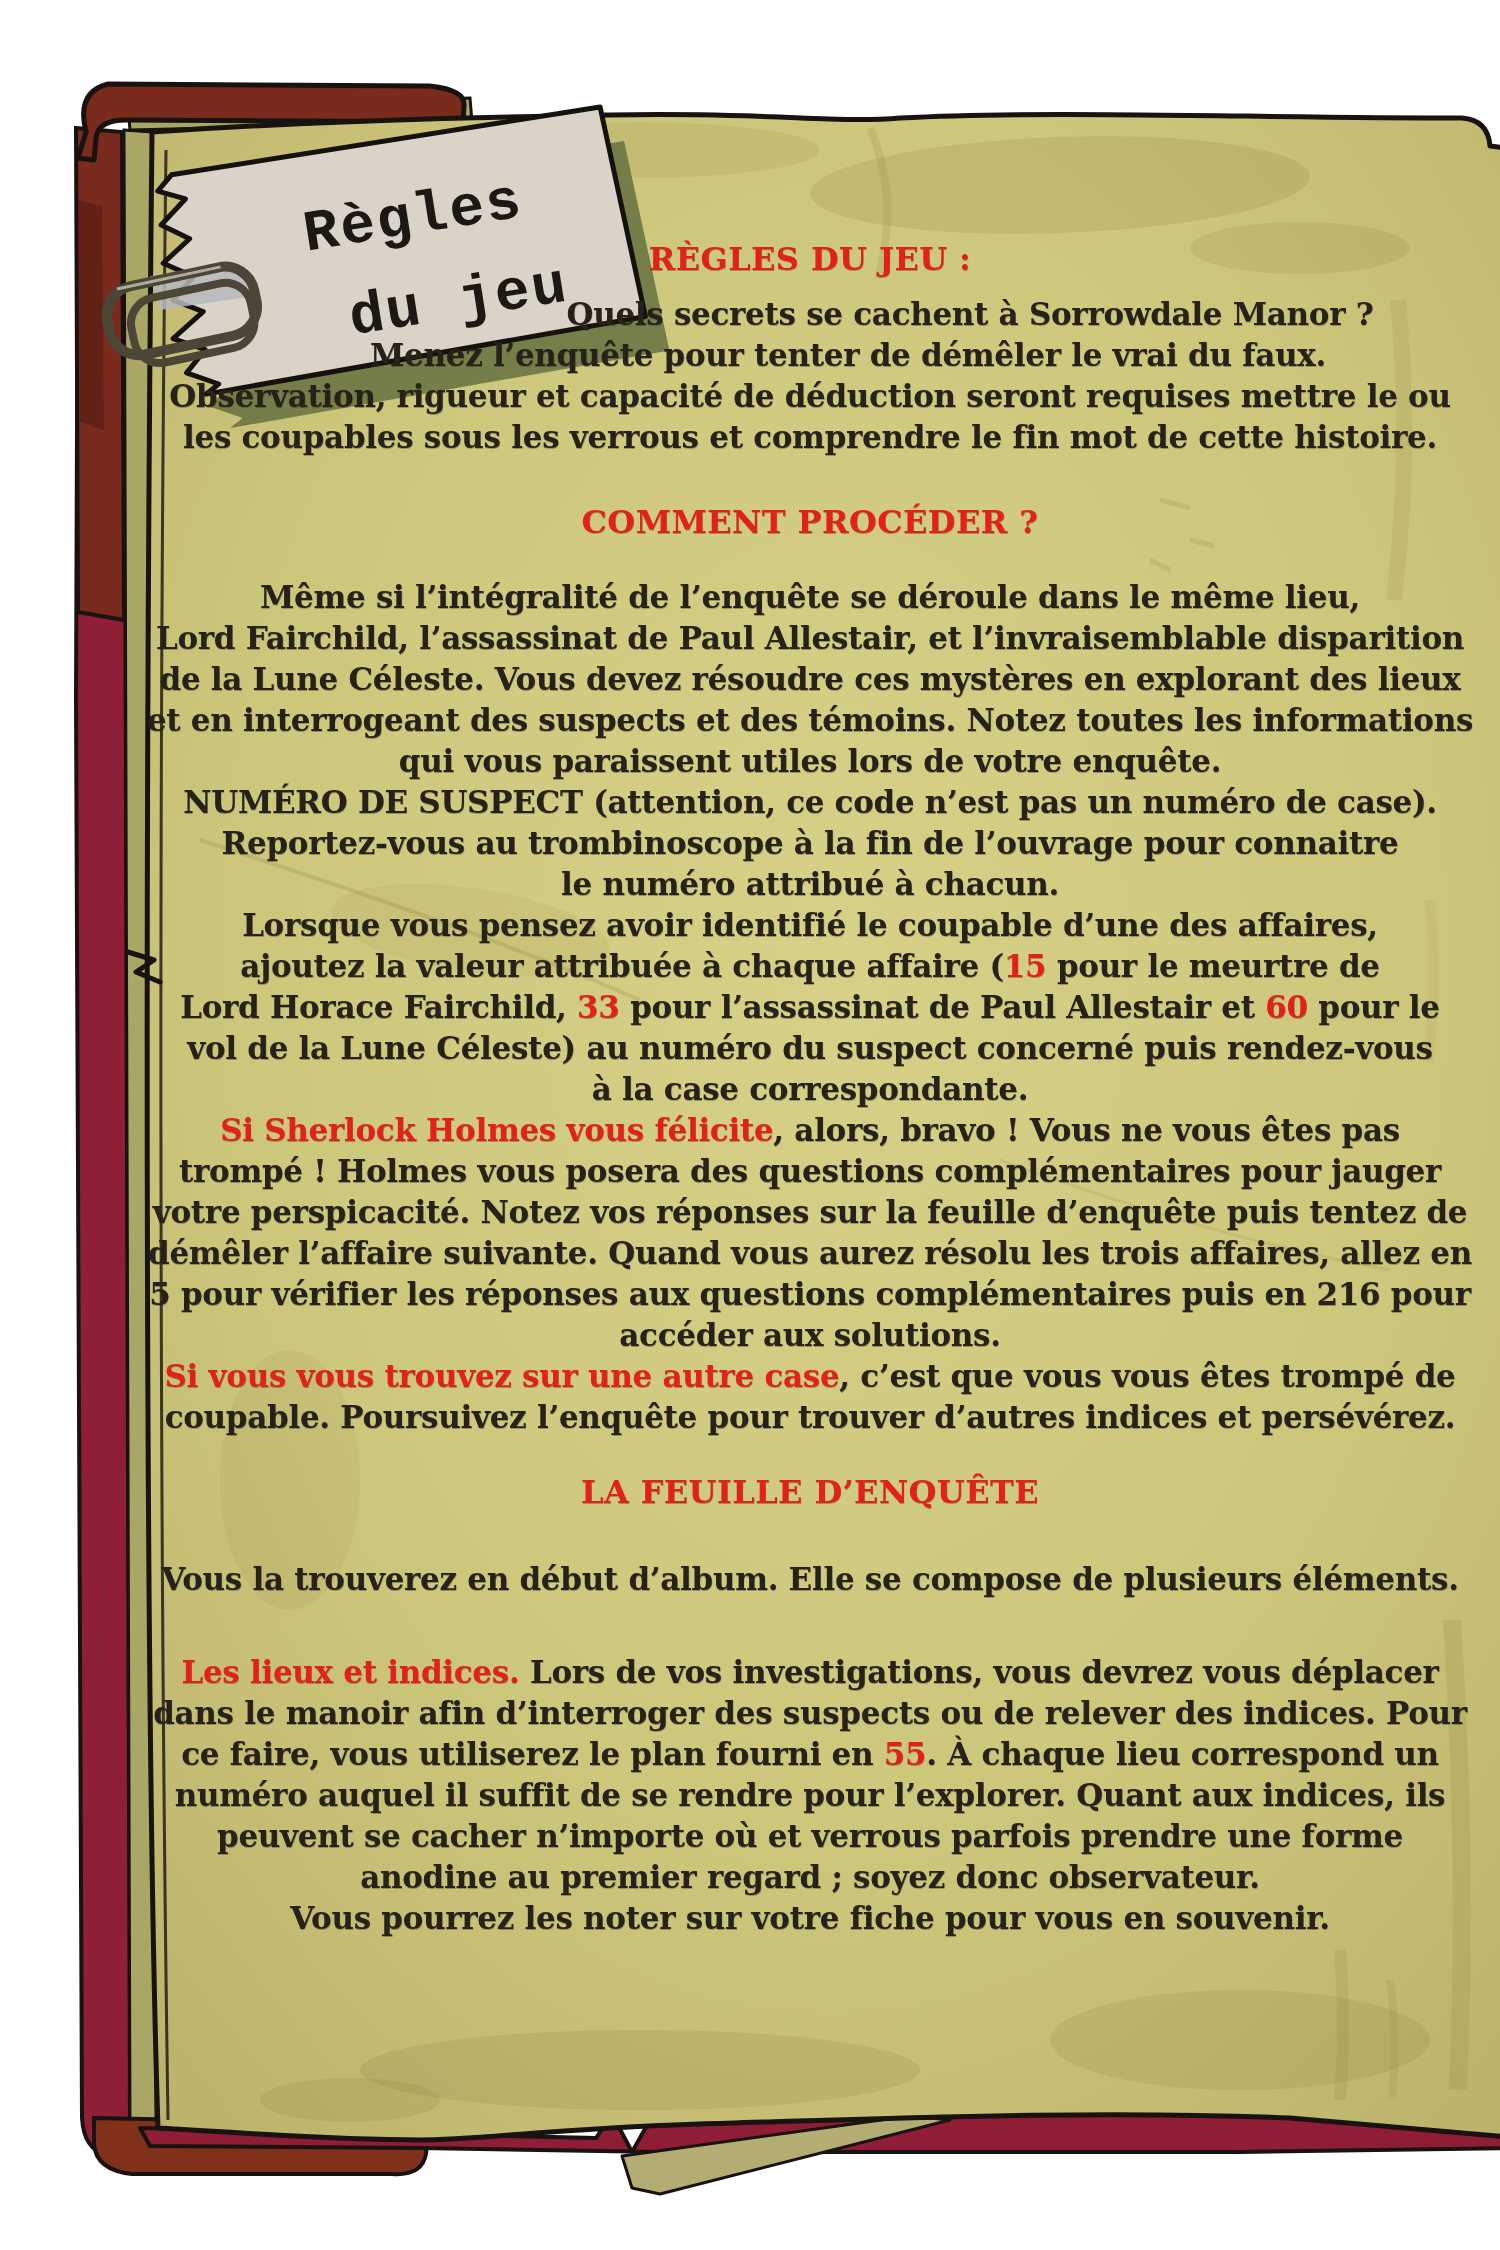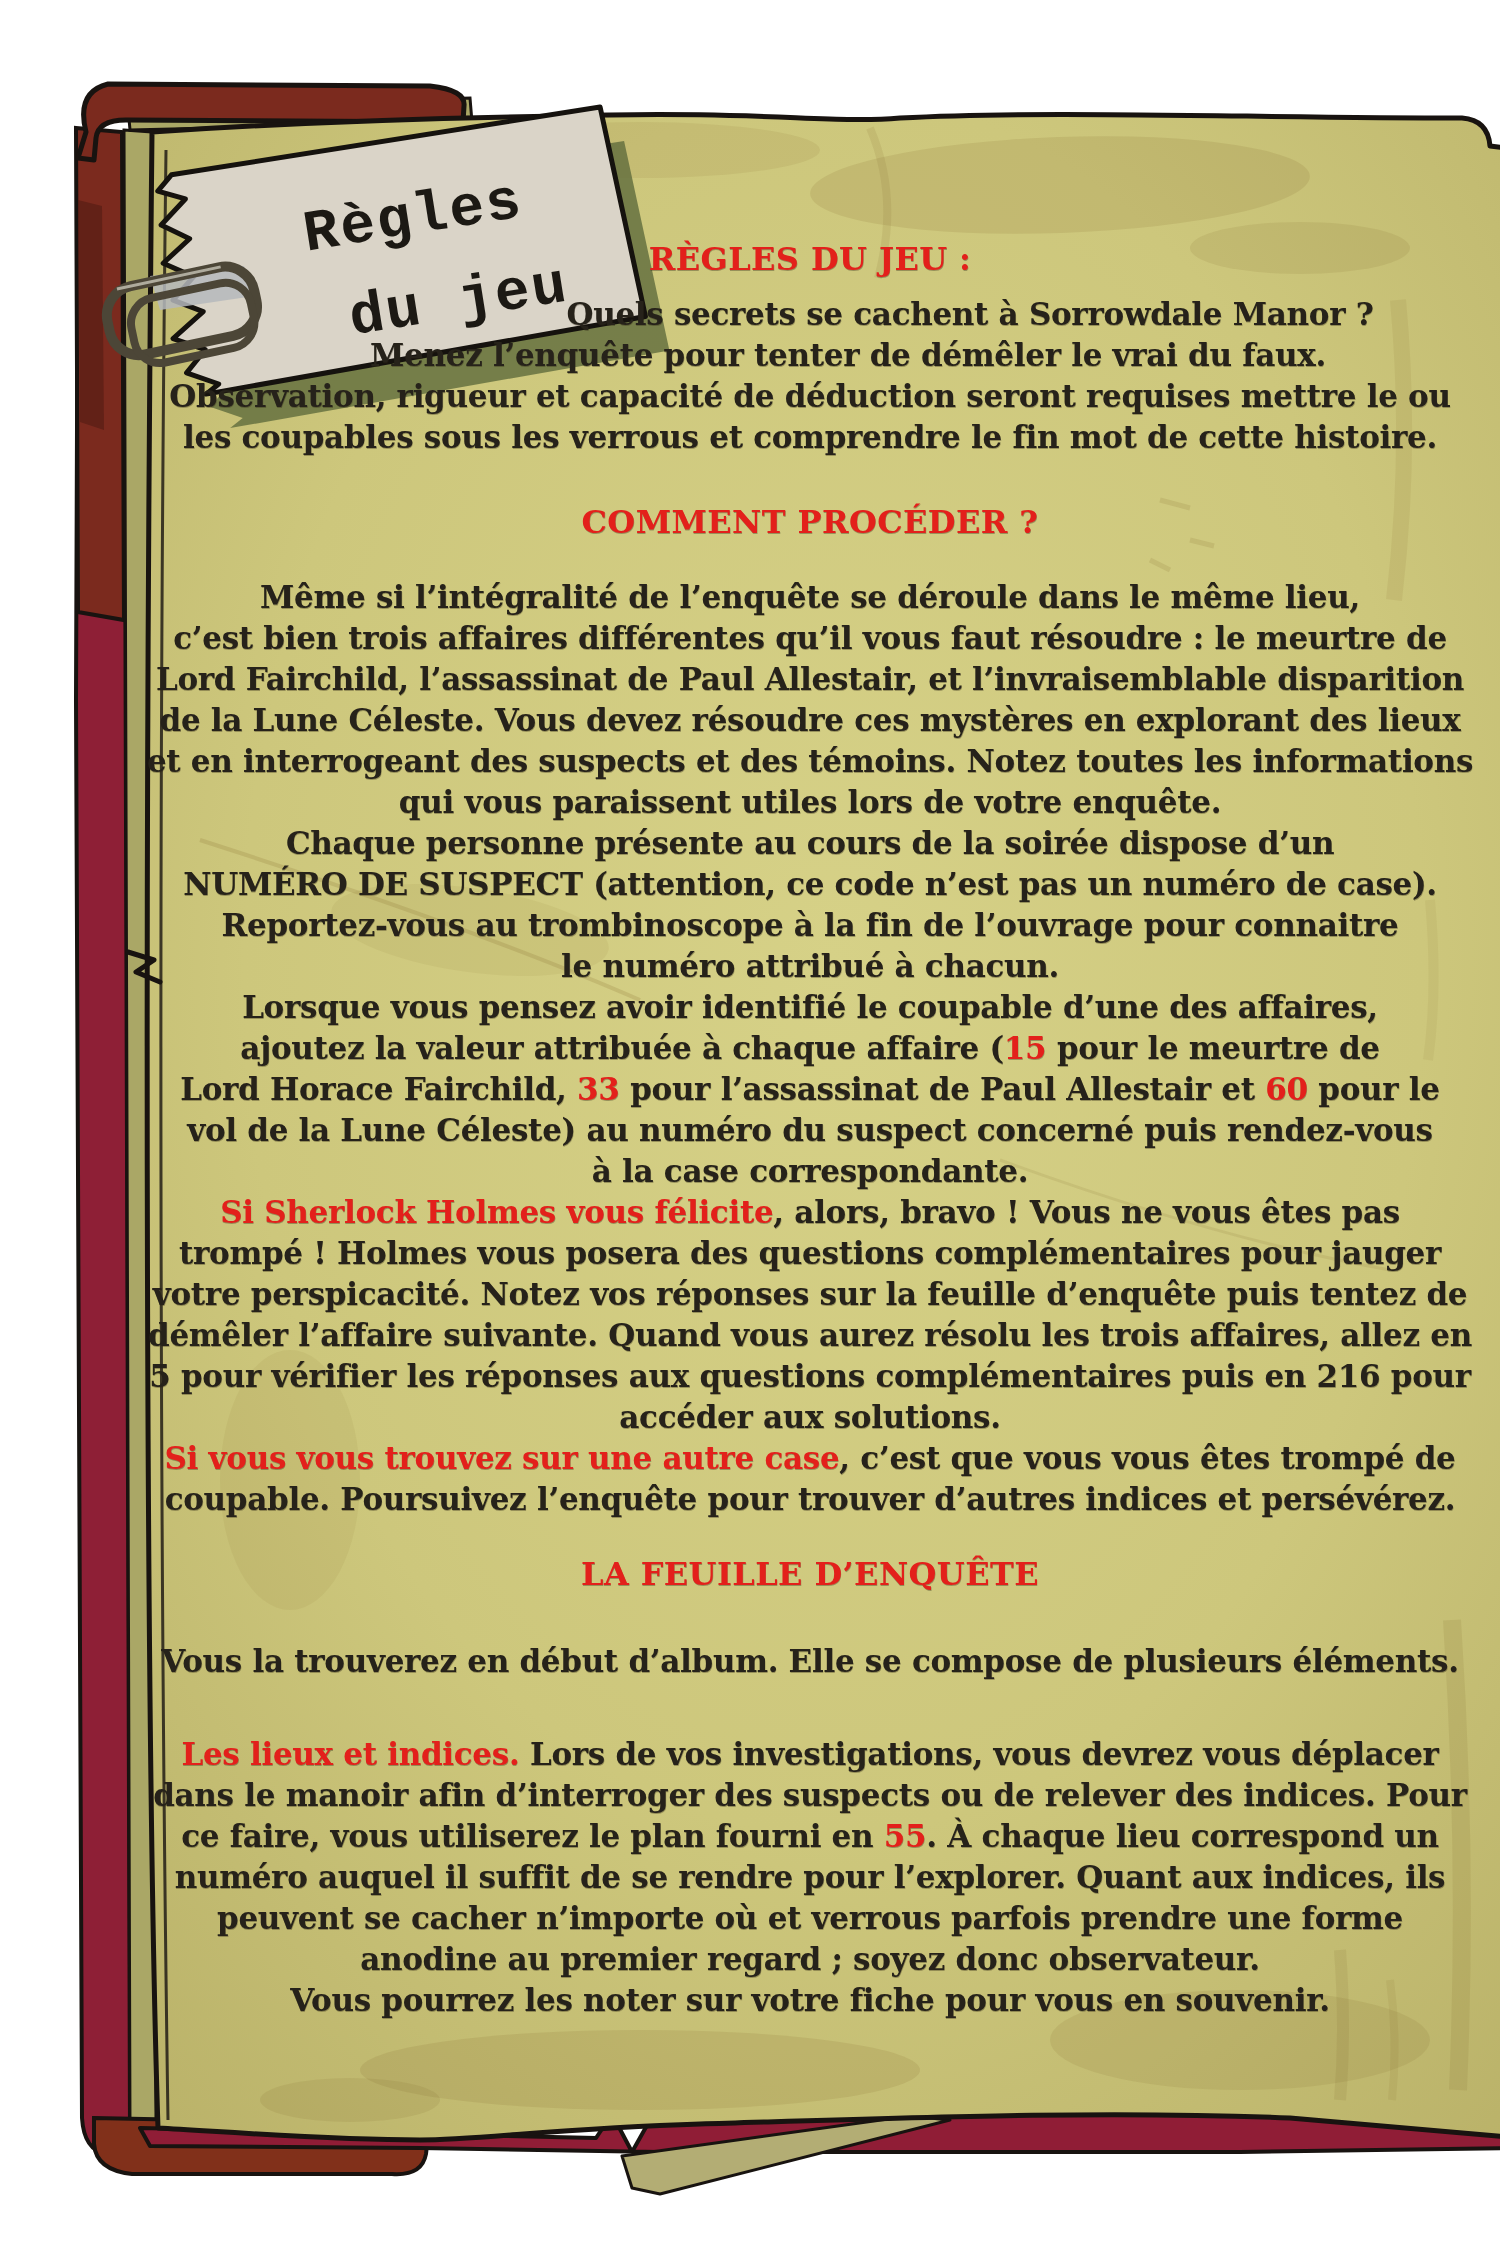--- a/index.html
+++ b/index.html
@@ -127,38 +127,32 @@
     <div class="section heading" style="margin-top: 44px;">
       <div class="line">
         <span class="linewrap"><span class="red">COMMENT PROCÉDER ?</span></span>
       </div>
     </div>
     <div class="section paragraph" style="margin-top: 34px;">
       <div class="line">
         <span class="linewrap"><span>Même si l’intégralité de l’enquête se déroule dans le même lieu,</span></span>
       </div>
       <div class="line">
-        <span class="linewrap"><span>c’est bien trois affaires différentes qu’il vous faut résoudre : le meurtre de</span></span>
-      </div>
-      <div class="line">
         <span class="linewrap"><span>Lord Fairchild, l’assassinat de Paul Allestair, et l’invraisemblable disparition</span></span>
       </div>
       <div class="line">
         <span class="linewrap"><span>de la Lune Céleste. Vous devez résoudre ces mystères en explorant des lieux</span></span>
       </div>
       <div class="line">
         <span class="linewrap"><span>et en interrogeant des suspects et des témoins. Notez toutes les informations</span></span>
       </div>
       <div class="line">
         <span class="linewrap"><span>qui vous paraissent utiles lors de votre enquête.</span></span>
       </div>
       <div class="line">
-        <span class="linewrap"><span>Chaque personne présente au cours de la soirée dispose d’un</span></span>
-      </div>
-      <div class="line">
         <span class="linewrap"><span>NUMÉRO DE SUSPECT (attention, ce code n’est pas un numéro de case).</span></span>
       </div>
       <div class="line">
         <span class="linewrap"><span>Reportez-vous au trombinoscope à la fin de l’ouvrage pour connaitre</span></span>
       </div>
       <div class="line">
         <span class="linewrap"><span>le numéro attribué à chacun.</span></span>
       </div>
       <div class="line">
         <span class="linewrap"><span>Lorsque vous pensez avoir identifié le coupable d’une des affaires,</span></span>

